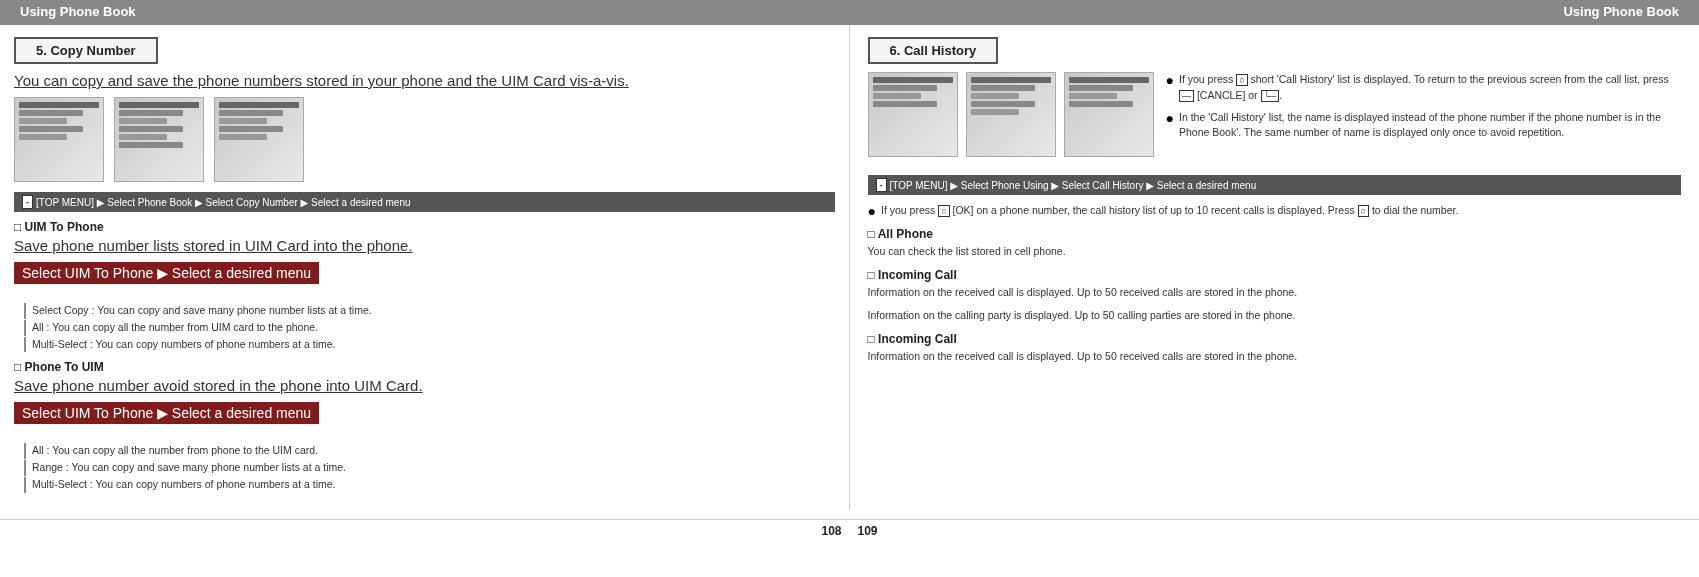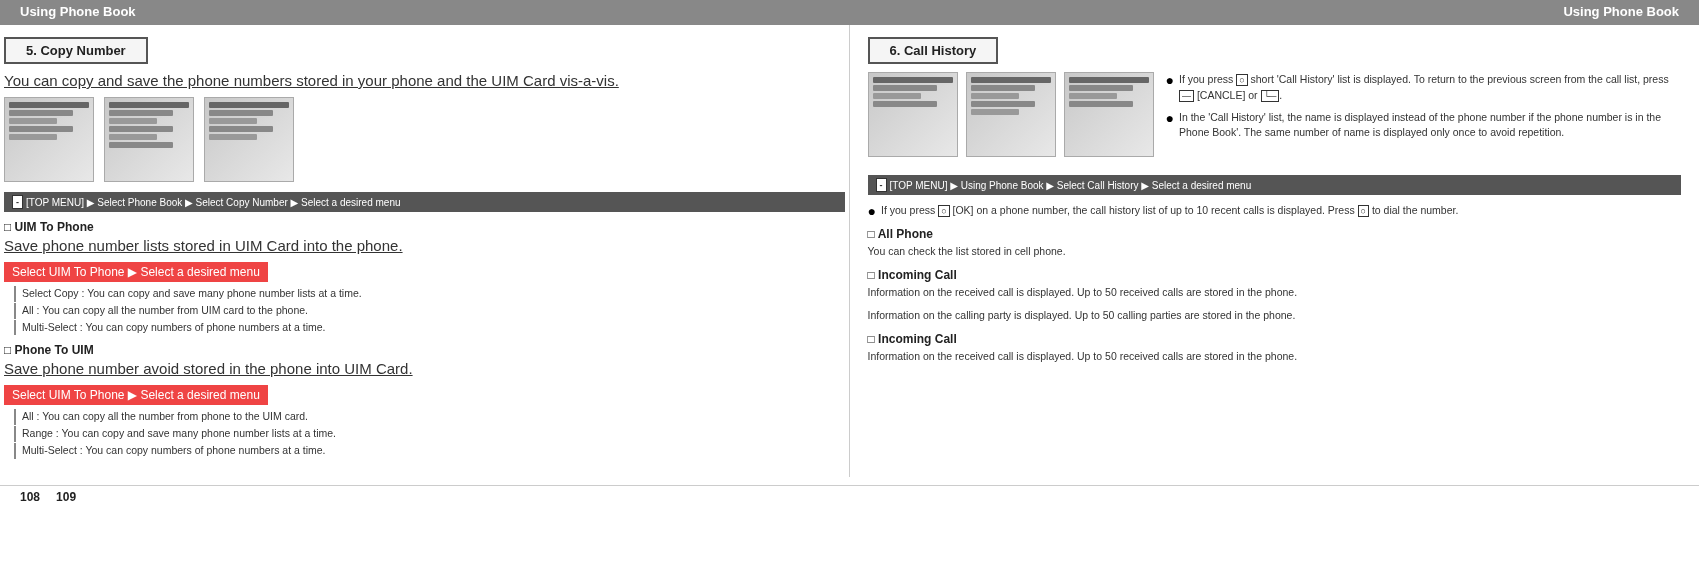--- a/index.html
+++ b/index.html
@@ -19,21 +19,21 @@
       padding: 4px 20px;
       font-size: 13px;
       font-weight: bold;
     }
     .content-area {
       display: flex;
       width: 100%;
     }
     .left-panel {
       width: 50%;
-      padding: 12px 4px;
+      padding: 12px 14px;
       border-right: 1px solid #ccc;
     }
     .right-panel {
       width: 50%;
       padding: 12px 18px;
     }
     .section-title-box {
       border: 2px solid #555;
       display: inline-block;
       padding: 4px 20px;
@@ -102,25 +102,25 @@
       font-size: 9px;
       font-weight: bold;
     }
     .subsection-title {
       font-size: 12px;
       font-weight: bold;
       margin-top: 8px;
       margin-bottom: 3px;
     }
     .sub-nav-box {
-      background: #ef4444;
+      background: #7f1d1d;
       color: #fff;
       padding: 3px 8px;
-      font-size: 12px;
-      margin-bottom: 4px;
+      font-size: 14px;
+      margin-bottom: 19px;
       display: inline-block;
     }
     .bullet-list {
       margin-left: 10px;
       margin-bottom: 6px;
     }
     .bullet-item {
       font-size: 10.5px;
       color: #333;
       line-height: 1.5;
@@ -143,21 +143,21 @@
       line-height: 1.5;
     }
     .bullet-dot {
       color: #000;
       font-size: 14px;
       line-height: 1;
       margin-top: 1px;
     }
     .page-footer {
       display: flex;
-      justify-content: flex-start;
+      justify-content: center;
       padding: 4px 20px;
       font-size: 12px;
       font-weight: bold;
       border-top: 1px solid #ccc;
       margin-top: 8px;
       gap: 16px;
     }
     .separator {
       height: 2px;
       background: #888;
@@ -305,21 +305,21 @@
         <div class="bullet-point">
           <span class="bullet-dot">●</span>
           <span>In the 'Call History' list, the name is displayed instead of the phone number if the phone number is in the Phone Book'. The same number of name is displayed only once to avoid repetition.</span>
         </div>
       </div>
     </div>
 
     
     <div class="nav-box">
       <span class="nav-icon">-</span>
-      <span>[TOP MENU] ▶ Using Phone Book ▶ Select Call History ▶ Select a desired menu</span>
+      <span>[TOP MENU] ▶ Select Phone Using ▶ Select Call History ▶ Select a desired menu</span>
     </div>
 
     
     <div class="bullet-point" style="margin-bottom:8px;">
       <span class="bullet-dot">●</span>
       <span>If you press <span style="border:1px solid #333; padding:0 2px; font-size:9px;">○</span> [OK] on a phone number, the call history list of up to 10 recent calls is displayed. Press <span style="border:1px solid #333; padding:0 2px; font-size:9px;">○</span>  to dial the number.</span>
     </div>
 
     
     <div class="right-subsection">

